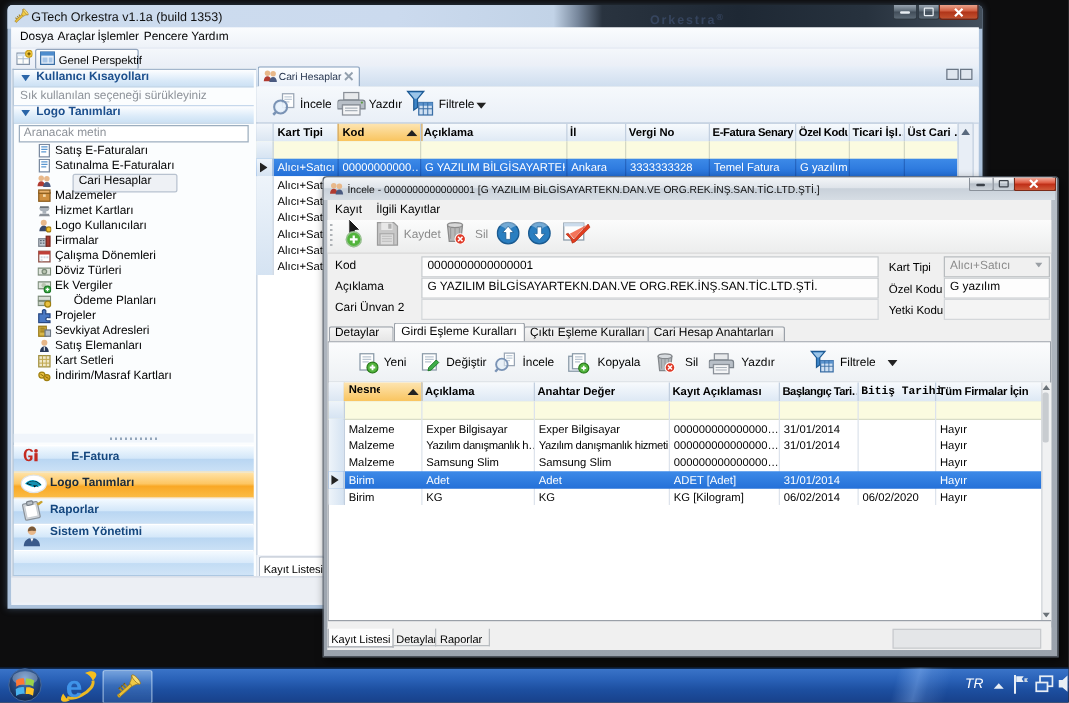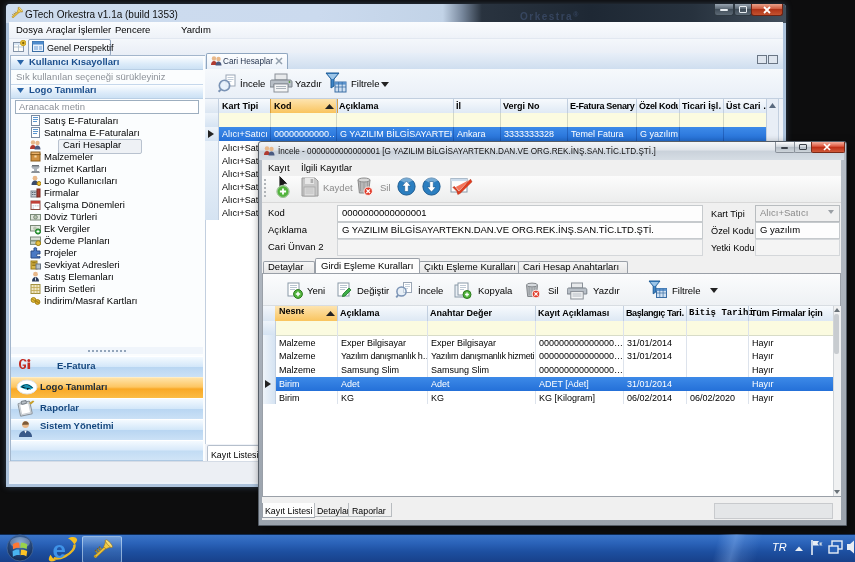--- a/index.html
+++ b/index.html
@@ -45,21 +45,21 @@
       </svg>
     </div>
 
  <div class="a" style="left:9px;top:22px;width:774px;height:462px;background:#eef2f8;"></div>
 
  <div class="a" style="left:9px;top:22px;width:774px;height:16px;background:linear-gradient(#fafcfe,#eef2f8);border-bottom:1px solid #e2e8f1;"></div>
  <div class="tx" style="left:16px;top:24px;">Dosya</div>
  <div class="tx" style="left:46px;top:24px;">Araçlar</div>
  <div class="tx" style="left:78px;top:24px;">İşlemler</div>
  <div class="tx" style="left:115px;top:24px;">Pencere</div>
- <div class="tx" style="left:153px;top:24px;margin-left:28px;">Yardım</div>
+ <div class="tx" style="left:153px;top:24px;">Yardım</div>
 
  <div class="a" style="left:9px;top:39px;width:774px;height:16px;background:linear-gradient(#f4f7fb,#e9eef6);"></div>
  <svg class="a" style="left:13px;top:40px;" width="13" height="13" viewBox="0 0 13 13">
       <rect x="0.5" y="2.5" width="10" height="9" fill="#fdfdfb" stroke="#8494a8"></rect>
       <rect x="1" y="3" width="9" height="2" fill="#d8e6f4"></rect>
       <path d="M1 7h9M5.5 5v6" stroke="#aabbcc" stroke-width="0.8"></path>
       <circle cx="10.2" cy="3" r="2.7" fill="#f3c93f" stroke="#caa11c"></circle>
       <path d="M10.2 1.7v2.6M8.9 3h2.6" stroke="#6a5200" stroke-width="1"></path>
     </svg>
  <div class="a" style="left:28px;top:39px;width:81px;height:15px;background:linear-gradient(#ffffff,#e8edf4);border:1px solid #93a5bd;border-radius:2px;"></div>
@@ -93,25 +93,25 @@
   <div class="tx" style="left:44px;top:115px;">Satış E-Faturaları</div>
   <div class="tx" style="left:44px;top:127px;">Satınalma E-Faturaları</div>
   <div class="tx" style="left:63px;top:139px;">Cari Hesaplar</div>
   <div class="tx" style="left:44px;top:151px;">Malzemeler</div>
   <div class="tx" style="left:44px;top:163px;">Hizmet Kartları</div>
   <div class="tx" style="left:44px;top:175px;">Logo Kullanıcıları</div>
   <div class="tx" style="left:44px;top:187px;">Firmalar</div>
   <div class="tx" style="left:44px;top:199px;">Çalışma Dönemleri</div>
   <div class="tx" style="left:44px;top:211px;">Döviz Türleri</div>
   <div class="tx" style="left:44px;top:223px;">Ek Vergiler</div>
-  <div class="tx" style="left:44px;top:235px;">Ödeme Planları</div>
+  <div class="tx" style="left:59px;top:235px;">Ödeme Planları</div>
   <div class="tx" style="left:44px;top:247px;">Projeler</div>
   <div class="tx" style="left:44px;top:259px;">Sevkiyat Adresleri</div>
   <div class="tx" style="left:44px;top:271px;">Satış Elemanları</div>
-  <div class="tx" style="left:44px;top:283px;">Birim Setleri</div>
+  <div class="tx" style="left:44px;top:283px;">Kart Setleri</div>
   <div class="tx" style="left:44px;top:295px;">İndirim/Masraf Kartları</div>
   <svg class="a" style="left:30px;top:115px;" width="11" height="12" viewBox="0 0 11 12">
         <rect x="1.5" y="0.5" width="8" height="10" fill="#fff" stroke="#7a8aa0"></rect>
         <path d="M3 2.5h5M3 4.5h5M3 6.5h4" stroke="#5a96d0" stroke-width="1"></path>
       </svg>
   <svg class="a" style="left:30px;top:127px;" width="11" height="12" viewBox="0 0 11 12">
         <rect x="1.5" y="0.5" width="8" height="10" fill="#fff" stroke="#7a8aa0"></rect>
         <path d="M3 2.5h5M3 4.5h5M3 6.5h4" stroke="#5a96d0" stroke-width="1"></path>
       </svg>
   <svg class="a" style="left:29px;top:139px;" width="12" height="12" viewBox="0 0 12 12">

